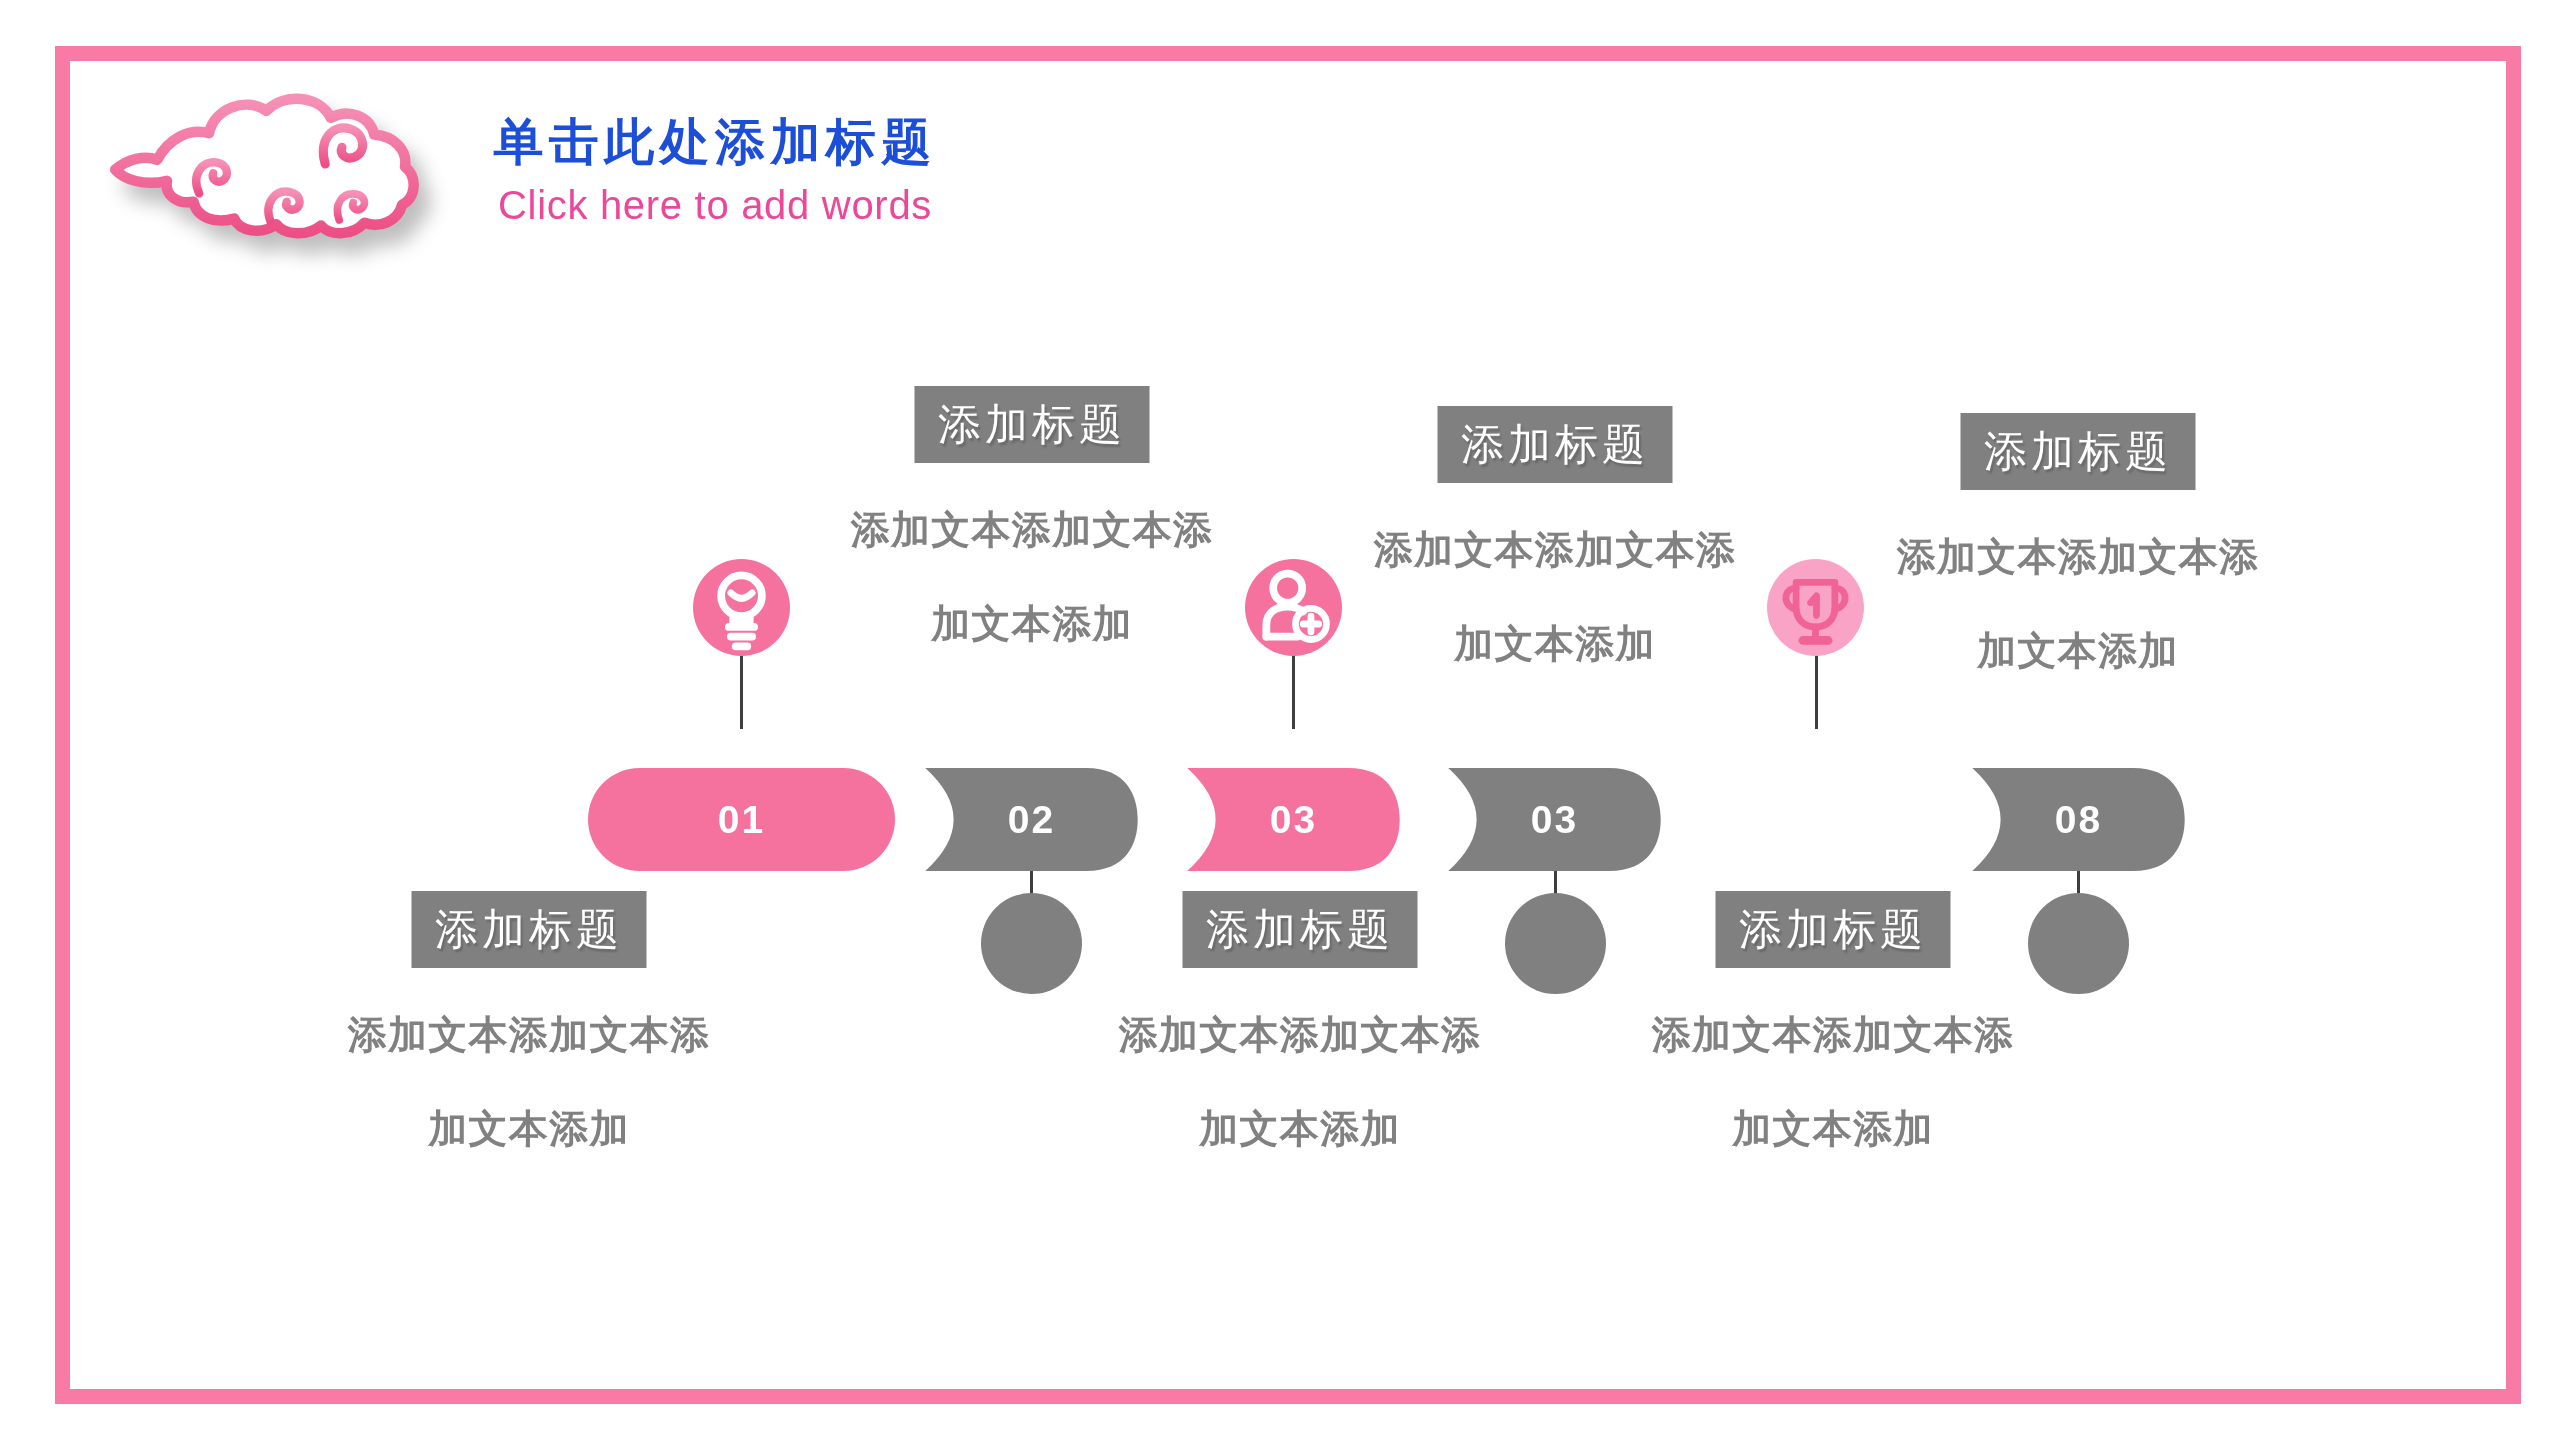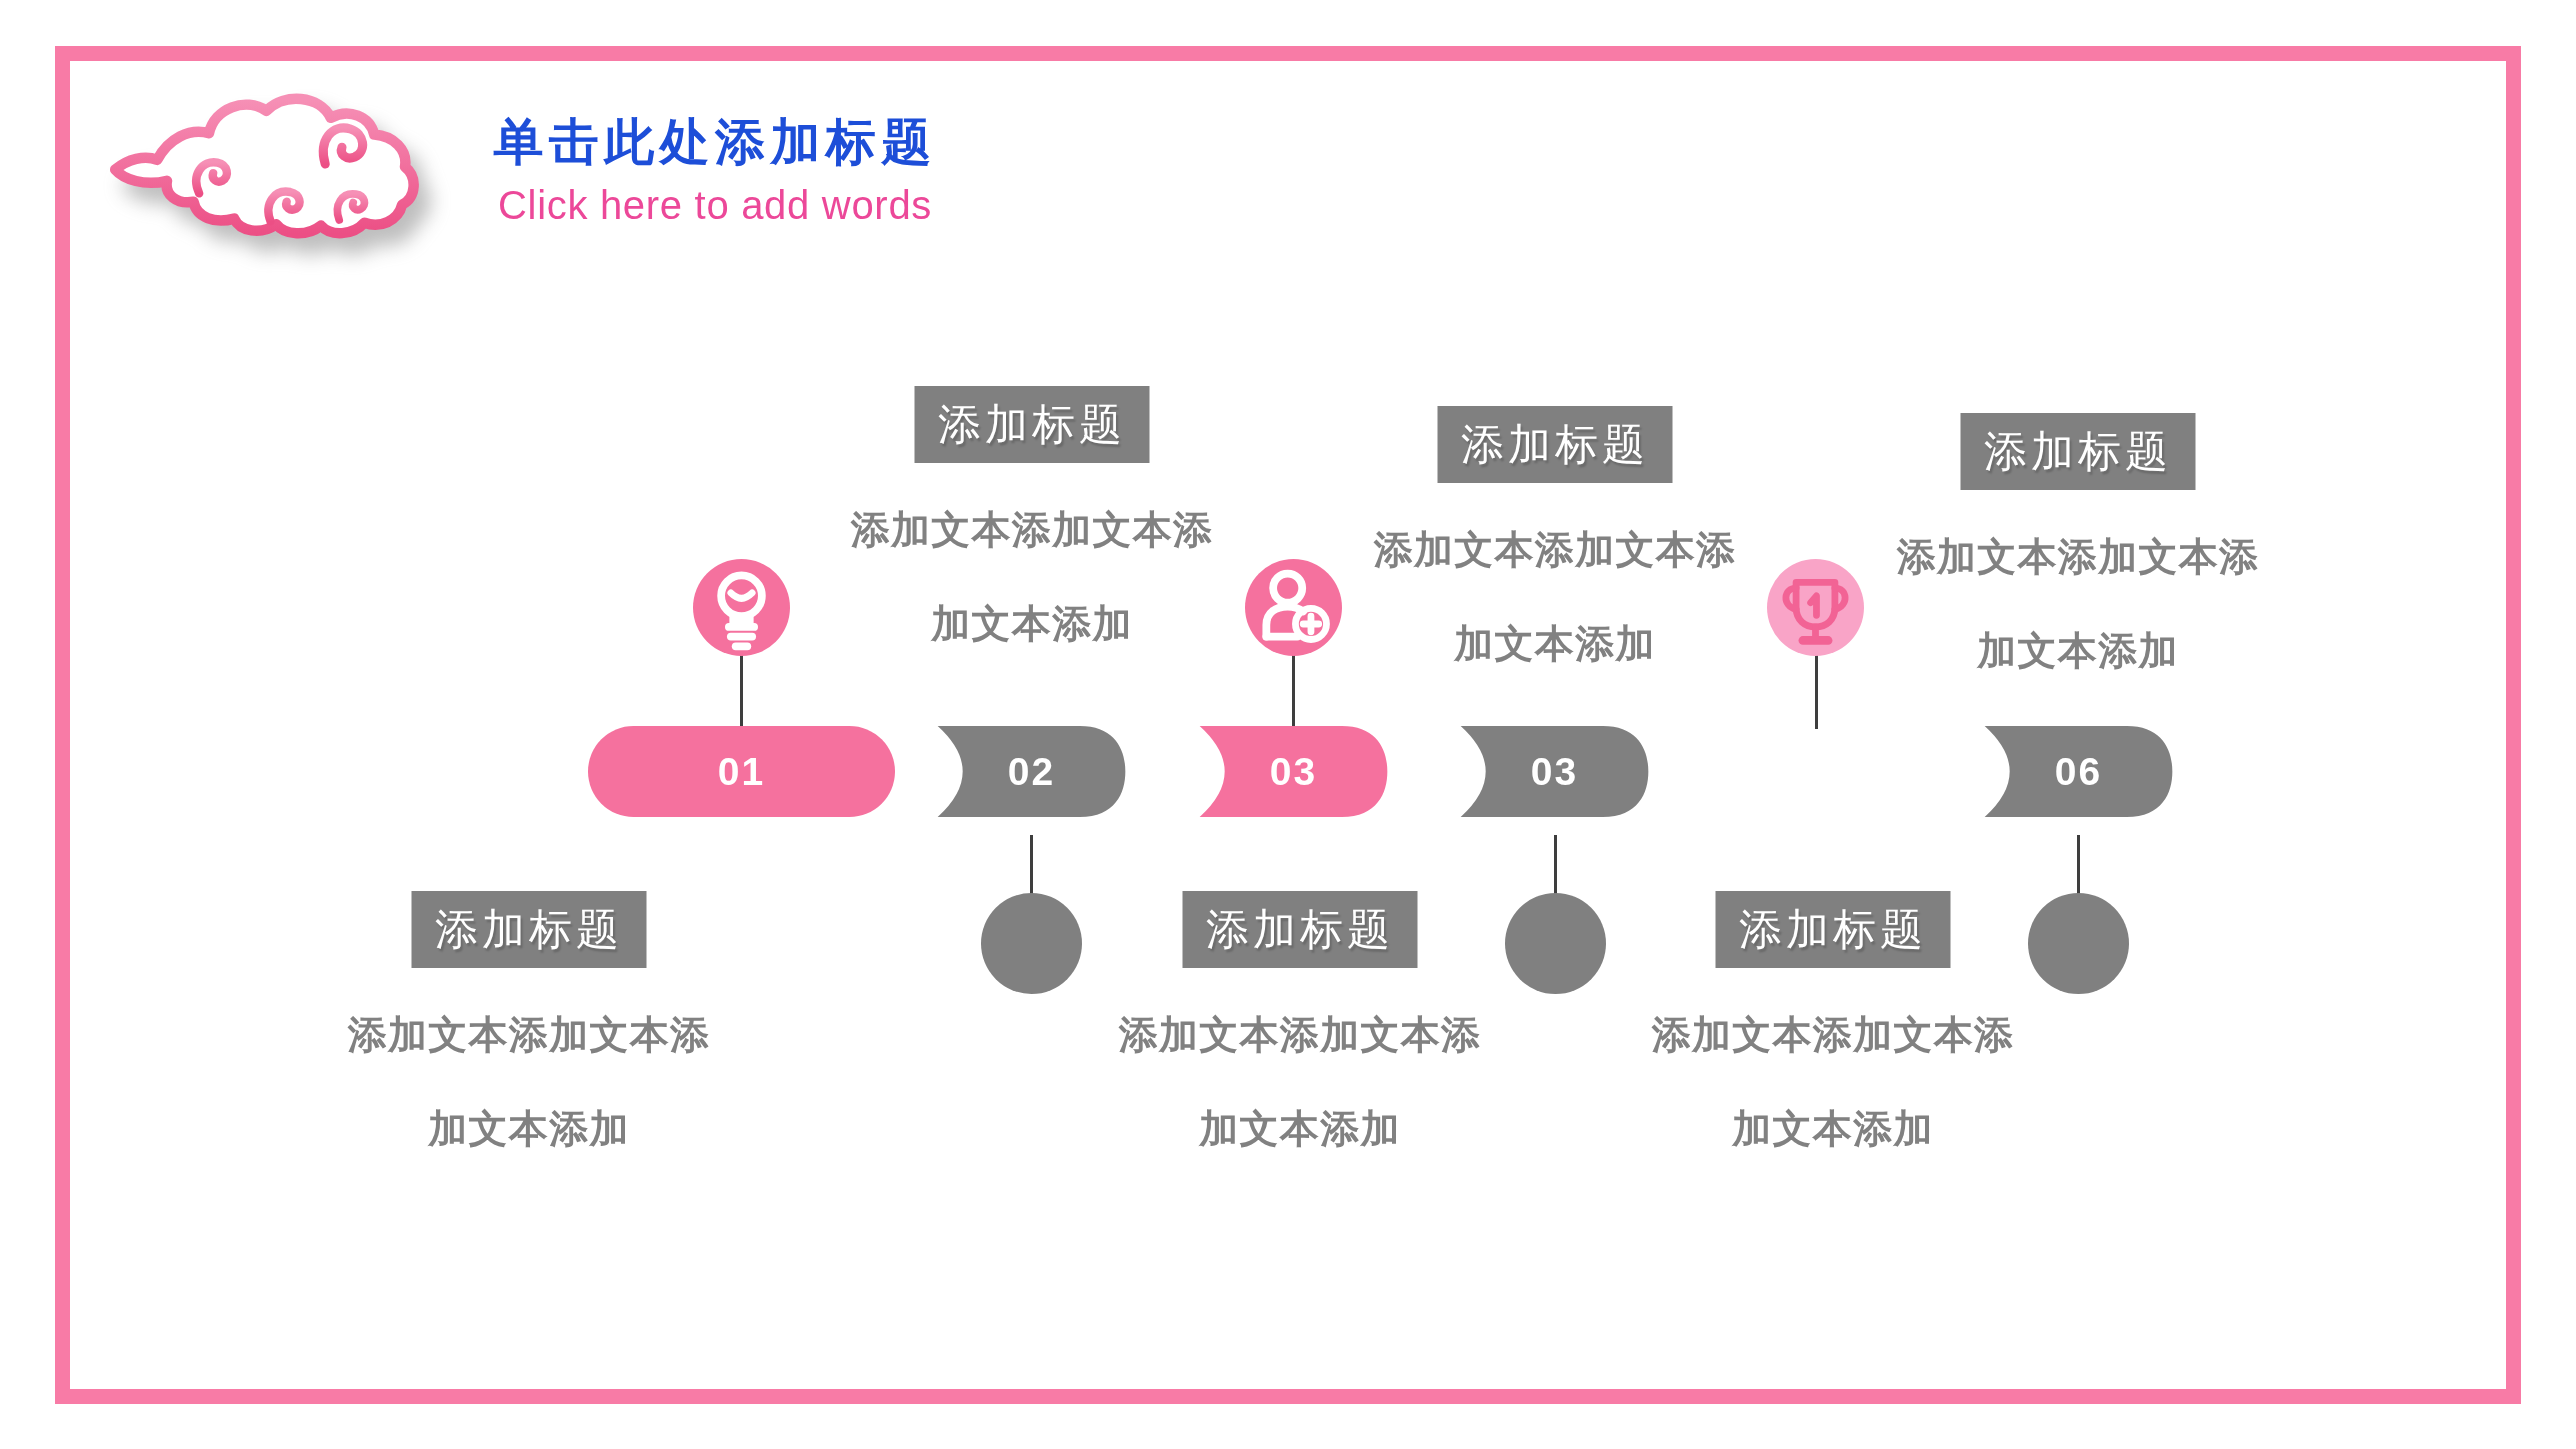--- a/index.html
+++ b/index.html
@@ -8,21 +8,21 @@
   
   .frame{position:absolute;left:55px;top:46px;width:2466px;height:1358px;
          border:15.4px solid var(--pink_border);box-sizing:border-box;}
   
   .brand{position:absolute;left:104px;top:87px;width:329px;height:168px;}
   .brand svg{width:100%;height:100%;filter:drop-shadow(12px 16px 9.4px rgba(110,110,110,.45));}
   .titles{position:absolute;left:423px;top:111px;width:584px;text-align:center;}
   .main-title{font-size:50px;font-weight:bold;color:#1d4ed8;letter-spacing:5.4px;line-height:62px;}
   .sub-title{font-size:40px;color:#ec4899;margin-top:9.4px;letter-spacing:0.7px;line-height:46px;}
   
-  .seg{position:absolute;top:726px;height:91px;}
+  .seg{position:absolute;top:768px;height:103px;}
   .seg svg{position:absolute;left:0;top:0;width:100%;height:100%;overflow:visible;}
   .seg .num{position:absolute;inset:0;display:flex;align-items:center;justify-content:center;
             color:#fff;font-size:39px;font-weight:bold;letter-spacing:2px;}
   .seg1{left:588px;width:307px;background:var(--pink);border-radius:54px;}
   .seg2{left:921px;width:221px;} .seg3{left:1183px;width:221px;}
   .seg4{left:1444px;width:221px;} .seg5{left:1706px;width:221px;}
   .seg6{left:1968px;width:221px;}
   .fill-pink{fill:var(--pink);} .fill-gray{fill:var(--gray);}
   
   .conn{position:absolute;width:2.7px;background:var(--line);}
@@ -140,21 +140,21 @@
   <div class="seg seg4">
     <svg viewBox="0 0 330 160">
         <path class="fill-gray" d="M 0 0 Q 88 80 0 160 L 250 160 C 312 160 330 118 330 80 C 330 42 312 0 250 0 Z"></path>
       </svg>
     <span class="num">03</span>
   </div>
   <div class="seg seg6">
     <svg viewBox="0 0 330 160">
         <path class="fill-gray" d="M 0 0 Q 88 80 0 160 L 250 160 C 312 160 330 118 330 80 C 330 42 312 0 250 0 Z"></path>
       </svg>
-    <span class="num">06</span>
+    <span class="num">08</span>
   </div>
 
   <div class="group gt1">
     <div class="g-box">添加标题</div>
     <div class="g-line g-l1">添加文本添加文本添</div>
     <div class="g-line g-l2">加文本添加</div>
   </div>
   <div class="group gt2">
     <div class="g-box">添加标题</div>
     <div class="g-line g-l1">添加文本添加文本添</div>

